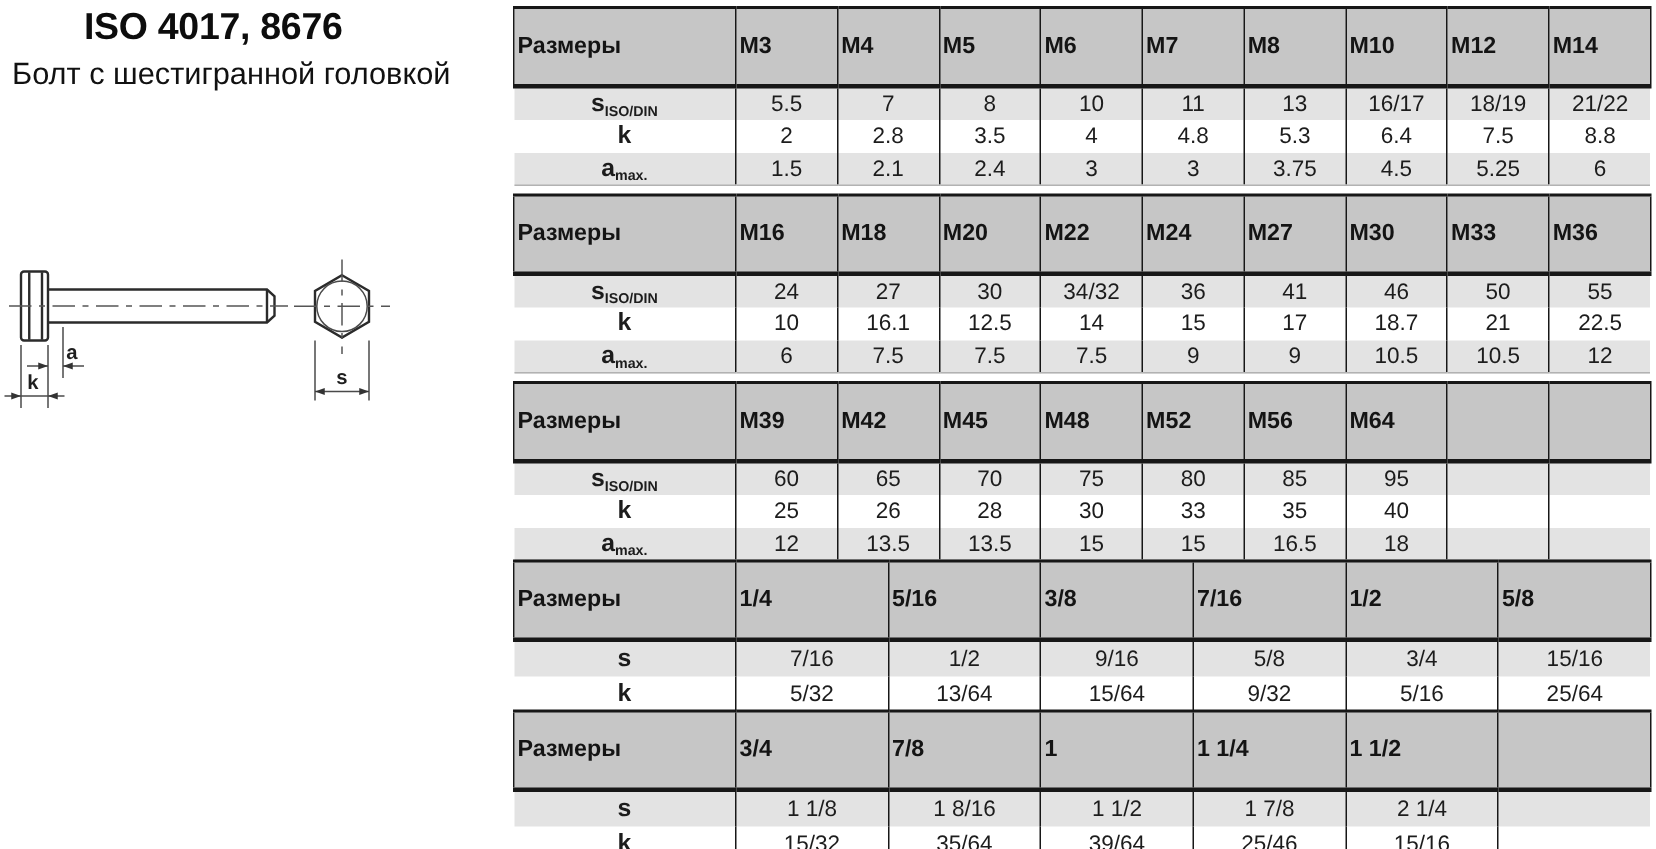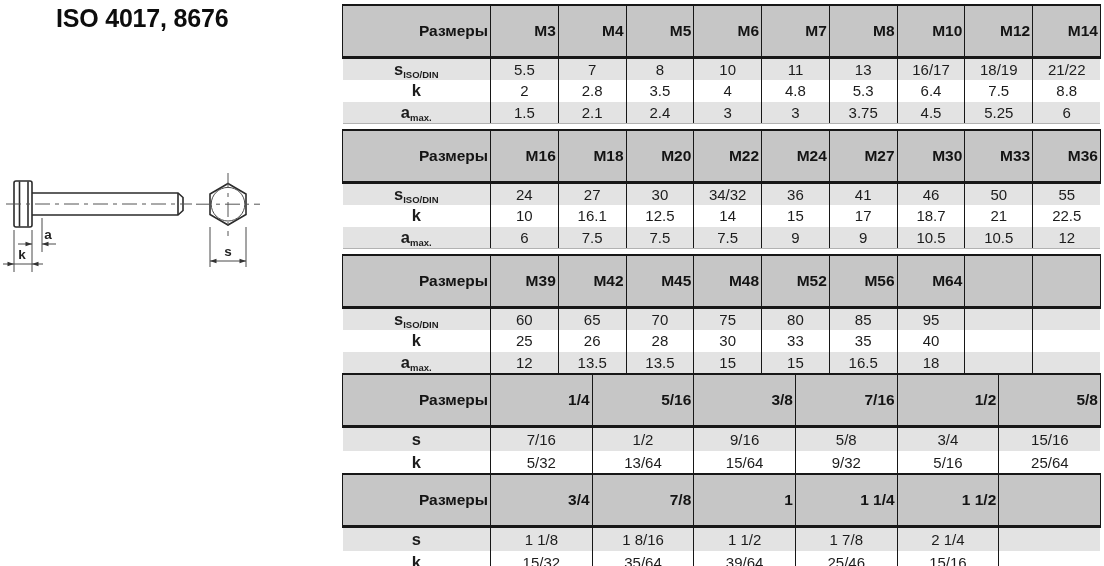--- a/index.html
+++ b/index.html
@@ -24,21 +24,21 @@
   .tbl{
     position:absolute;left:342px;width:758px;
     border-collapse:collapse;table-layout:fixed;
   }
   .tbl-0{top:4px}.tbl-1{top:129px}.tbl-2{top:254px}.tbl-3{top:373px}.tbl-4{top:473px}
   .tbl th{
     background:var(--header-bg);
     border:1.5px solid var(--border);
     border-top:2.5px solid var(--border);
     border-bottom:3px solid var(--border);
-    font-size:15.5px;font-weight:bold;text-align:right;color:#141414;
+    font-size:15.5px;font-weight:bold;text-align:left;color:#141414;
     height:26px;padding:16px 2px;
   }
   .tbl td{
     font-size:15px;text-align:center;color:#1c1c1c;
     height:22px;padding:0 2px;vertical-align:middle;
   }
   .tbl-3 td,.tbl-4 td{height:24px;}
   .tbl td + td{border-left:1.4px solid var(--border);}
   .tbl tbody tr:nth-child(odd) td{background:var(--row-alt-bg);}
   .tbl-0 tbody tr:last-child td,
@@ -53,20 +53,21 @@
   .arrow{fill:#333;stroke:none;}
   .dimtxt{font-family:"Liberation Sans",sans-serif;font-size:13.5px;font-weight:bold;fill:#1f1f1f;}
 </style>
 </head>
 <body>
 
 <div id="canvas">
 
   <div class="title-block">
     <div class="title-main">ISO 4017, 8676</div>
+    <div class="title-sub">Болт с шестигранной головкой</div>
   </div>
 
   <svg class="drawing" width="300" height="175" viewBox="0 0 300 175">
 
     <g>
 
       <rect class="ol" x="14" y="21" width="18" height="46" rx="2"></rect>
       <line class="ol" x1="19.5" y1="21.5" x2="19.5" y2="66.5"></line>
       <line class="ol" x1="28" y1="21.5" x2="28" y2="66.5"></line>
 

